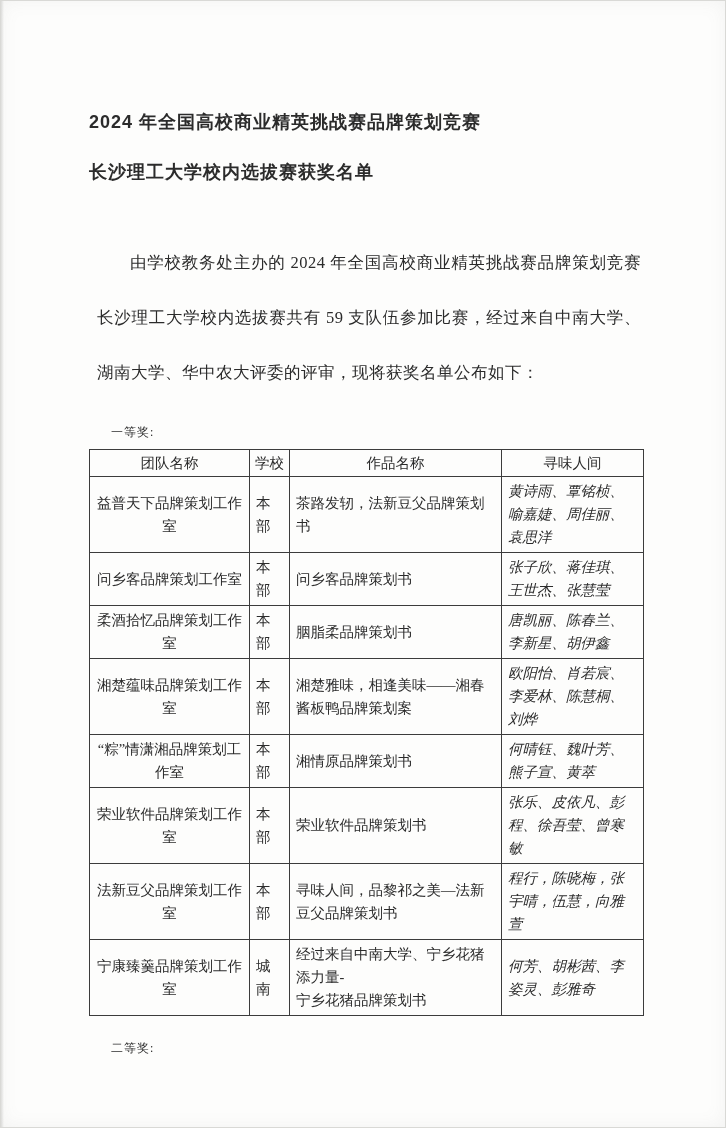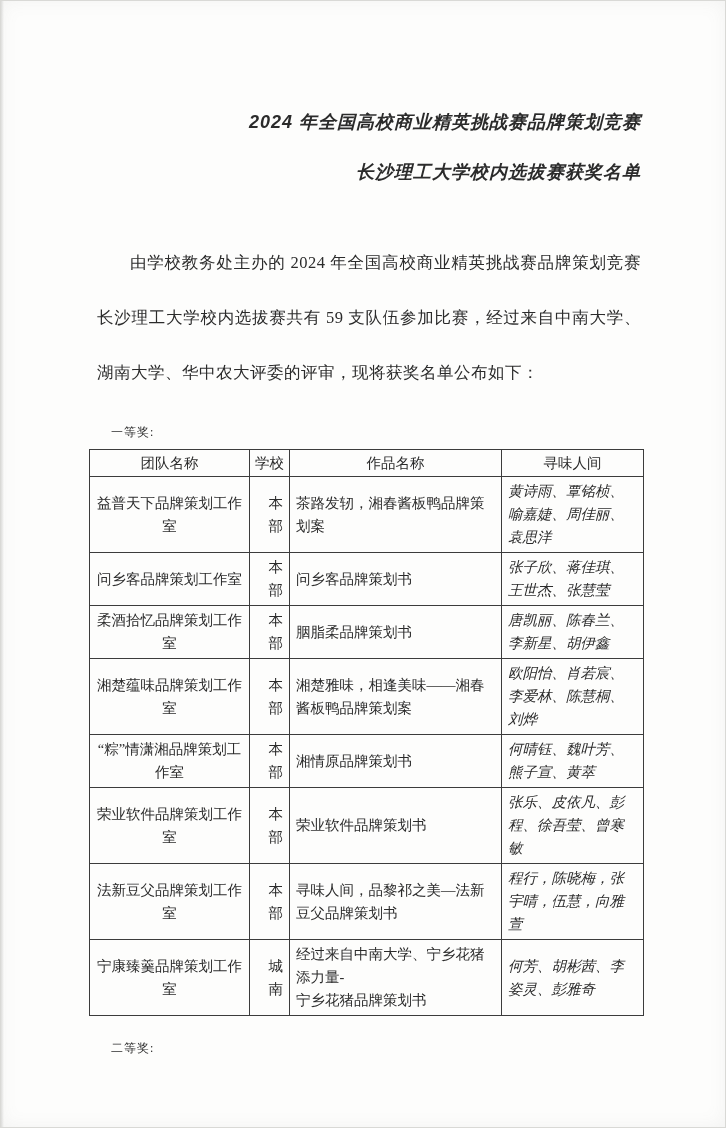--- a/index.html
+++ b/index.html
@@ -16,28 +16,27 @@
     padding: 96px 84px 60px 88px;
   }
   
   .page::before {
     content: "";
     position: absolute; left: 0; top: 0; bottom: 0; width: 3px;
     background: linear-gradient(to right, rgba(100,100,95,0.18), rgba(0,0,0,0));
     pointer-events: none;
   }
   .doc-title {
-    text-align: right;
+    text-align: left;
     font-family: "Liberation Sans", "DejaVu Sans", sans-serif;
     font-weight: bold;
     font-size: 18px;
     letter-spacing: 1px;
     line-height: 50px;
     margin: 0;
-    font-style: italic;
   }
   .intro {
     margin: 38px 0 0 8px;
     font-size: 16.5px;
     line-height: 55px;
     text-align: justify;
     text-indent: 2em;
     letter-spacing: 0.5px;
   }
   .section-label {
@@ -61,21 +60,21 @@
     overflow-wrap: break-word;
   }
   table.awards { border: 1.5px solid #2f2f2f; }
   table.awards th {
     font-weight: normal;
     text-align: center;
     height: 24px;
     padding: 1px 4px;
   }
   td.col0 { text-align: center; }
-  td.col1 { text-align: right; }
+  td.col1 { text-align: left; }
   td.col2 { text-align: left; white-space: pre-line; }
   td.col3 { text-align: left; font-style: italic; }
 </style>
 </head>
 <body>
 
 <div class="page">
 
   <h1 class="doc-title"><span>2024 年全国高校商业精英挑战赛品牌策划竞赛</span><br>
     <span>长沙理工大学校内选拔赛获奖名单</span></h1>
@@ -96,21 +95,21 @@
         <th>团队名称</th>
         <th>学校</th>
         <th>作品名称</th>
         <th>寻味人间</th>
       </tr>
     </thead>
     <tbody>
         <tr>
           <td class="col0">益普天下品牌策划工作室</td>
           <td class="col1">本部</td>
-          <td class="col2">茶路发轫，湘春酱板鸭品牌策划案</td>
+          <td class="col2">茶路发轫，法新豆父品牌策划书</td>
           <td class="col3">黄诗雨、覃铭桢、喻嘉婕、周佳丽、袁思洋</td>
         </tr>
         <tr>
           <td class="col0">问乡客品牌策划工作室</td>
           <td class="col1">本部</td>
           <td class="col2">问乡客品牌策划书</td>
           <td class="col3">张子欣、蒋佳琪、王世杰、张慧莹</td>
         </tr>
         <tr>
           <td class="col0">柔酒拾忆品牌策划工作室</td>

